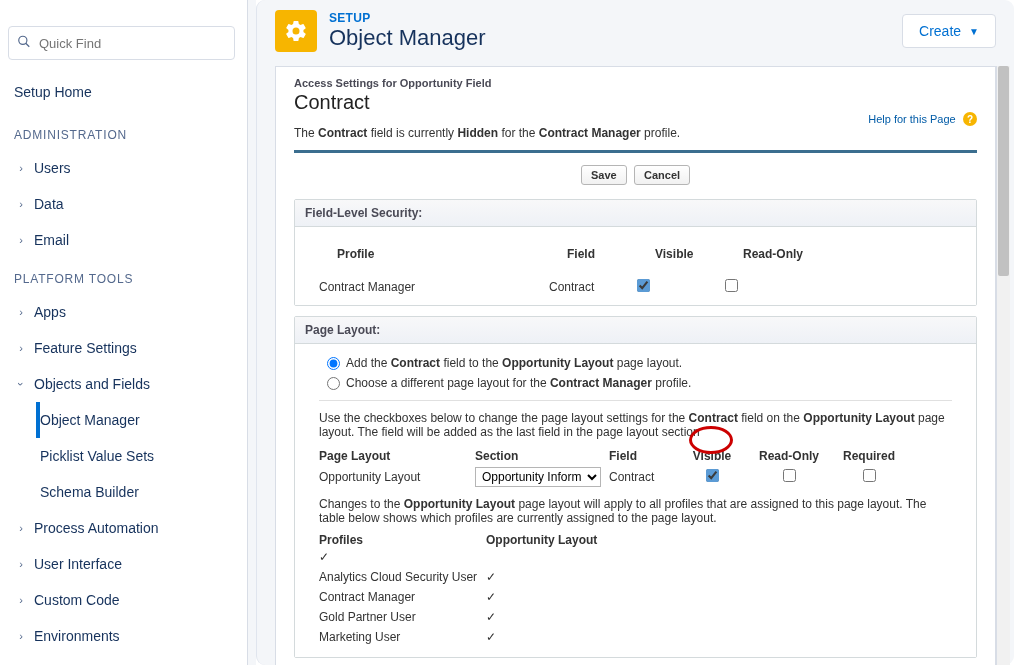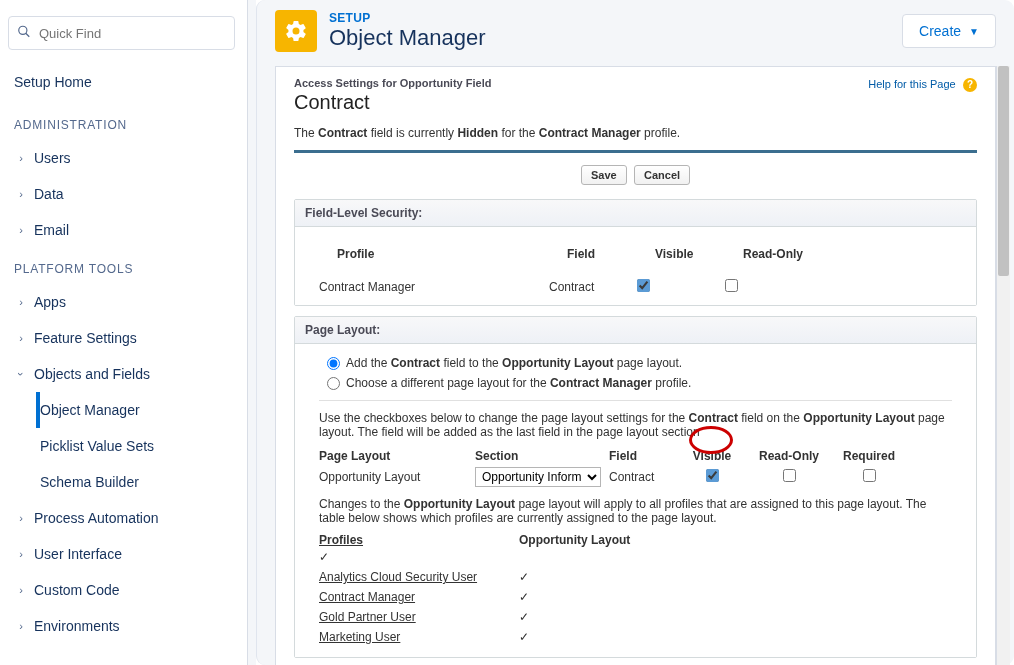--- a/index.html
+++ b/index.html
@@ -1,20 +1,20 @@
 <!DOCTYPE html>
 <html><head>
 <meta charset="utf-8">
 <style>
   * { box-sizing: border-box; margin: 0; padding: 0; }
   body { font-family: "Salesforce Sans", Arial, sans-serif; font-size: 13px; color: #16325c; background: #fff; width: 1014px; height: 665px; overflow: hidden; }
   .app { display: flex; height: 100%; }
   .sidebar { width: 248px; border-right: 1px solid #d8dde6; padding: 8px 0 0 0; overflow-y: auto; }
   .vscroll { width: 8px; background: #f4f6f9; }
-  .quickfind { margin: 8px 12px 14px 8px; }
+  .quickfind { margin: 18px 12px 14px 8px; }
   .quickfind-input { width: 100%; height: 34px; border: 1px solid #d8dde6; border-radius: 4px; padding: 0 10px 0 30px; font-size: 13px; color: #54698d; background: #fff; }
   .quickfind-wrap { position: relative; }
   .quickfind-icon { position: absolute; left: 9px; top: 50%; transform: translateY(-50%); color: #54698d; }
   .nav-link { display: block; padding: 10px 14px; color: #16325c; font-size: 14px; }
   .nav-link.home { font-weight: 400; margin-bottom: 4px; }
   .nav-section-title { padding: 14px 14px 8px 14px; color: #54698d; font-size: 12px; letter-spacing: .8px; }
   .nav-item { display: flex; align-items: center; padding: 10px 10px 10px 14px; cursor: pointer; color: #16325c; font-size: 14px; }
   .nav-caret { width: 14px; display: inline-flex; justify-content: center; color: #54698d; margin-right: 6px; font-size: 11px; }
   .nav-sub { padding-left: 36px; }
   .nav-sub .nav-item { padding: 10px 10px 10px 4px; }
@@ -24,21 +24,21 @@
   .header { display: flex; align-items: center; padding: 10px 18px 14px 18px; }
   .header-icon { width: 42px; height: 42px; border-radius: 4px; background: #f7b500; display: flex; align-items: center; justify-content: center; margin-right: 12px; }
   .header-text .eyebrow { color: #0070d2; font-size: 12px; font-weight: 600; letter-spacing: .3px; }
   .header-text h1 { font-size: 22px; font-weight: 300; color: #16325c; }
   .create-btn { margin-left: auto; background: #fff; border: 1px solid #d8dde6; border-radius: 4px; padding: 8px 16px; color: #0070d2; font-size: 14px; cursor: pointer; display: inline-flex; align-items: center; gap: 8px; }
   .content-wrap { flex: 1; padding: 0 4px 0 18px; display: flex; }
   .content { flex: 1; background: #fff; border: 1px solid #d8dde6; border-top: 1px solid #d8dde6; overflow-y: auto; font-family: Arial, sans-serif; font-size: 12px; color: #333; }
   .main-scroll { width: 14px; background: #f1f1f1; border-left: 1px solid #d8dde6; position: relative; }
   .main-thumb { position: absolute; top: 0; left: 1px; right: 1px; height: 210px; background: #c1c1c1; border-radius: 2px; }
   .classic-pad { padding: 10px 18px 18px 18px; }
-  .classic-top { display: flex; justify-content: space-between; align-items: flex-start; }
+  .classic-top { display: flex; justify-content: space-between; align-items: flex-end; }
   .help-link { color: #015ba7; font-size: 11px; }
   .help-icon { display:inline-flex; width:14px; height:14px; background:#f7b500; border-radius:50%; color:#fff; align-items:center; justify-content:center; font-size:10px; margin-left:4px; font-weight:bold;}
   .classic-h1 { font-size: 11px; color: #4a4a56; font-weight: bold; }
   .classic-h2 { font-size: 20px; color: #222; font-weight: 400; margin-top: 2px; margin-bottom: 12px;}
   .status-line { font-size: 12px; color: #333; margin-bottom: 10px;}
   .status-line b { font-weight: bold; }
   .buttons-row { text-align: center; padding-top: 6px; padding-bottom: 6px; border-top:1px solid #e0e0e0; margin-top:6px;}
   .classic-btn { background: linear-gradient(#fff,#f1f1f1); border: 1px solid #b5b5b5; border-radius: 3px; padding: 3px 9px; font-size: 11px; color: #333; cursor: pointer; font-weight: bold; margin: 0 2px;}
   .panel { border: 1px solid #d4dadc; border-radius: 2px; margin: 8px 0 10px 0; }
   .panel-header { background: linear-gradient(#f8f8f9,#eef1f6); border-bottom: 1px solid #d4dadc; padding: 6px 10px; font-size: 12px; font-weight: bold; color: #4a4a56; }
@@ -56,21 +56,21 @@
   .pl-table-row { display: flex; font-size: 12px; align-items: center; margin-top: 4px;}
   .plc-layout { width: 156px; }
   .plc-section { width: 134px; }
   .plc-field { width: 66px; }
   .plc-check { width: 74px; text-align: center; }
   .plc-check2 { width: 80px; text-align: center; }
   .circle { position: absolute; border: 3px solid #c00; border-radius: 50%; pointer-events: none; }
   select.section-select { border:1px solid #b5b5b5; font-size:12px; padding:1px 2px; width:126px; background:#fff;}
   .profiles-table { margin-top: 8px; }
   .profiles-head { display: flex; font-weight: bold; font-size: 12px; }
-  .prof-col1 { width: 200px; text-decoration: underline; }
+  .prof-col1 { width: 167px; }
   .prof-col2 { width: 160px; text-align: left; }
   .profiles-row { display: flex; font-size: 12px; padding: 3px 0; }
   .check { font-family: "Segoe UI Symbol", Arial; }
   .note { font-size: 12px; margin-top: 10px; }
   .content-inner-wrap { position: relative; }
   .gear-svg { fill: #fff; }
   input[type=checkbox].classic { width:13px; height:13px; accent-color:#5b9bd5;}
 </style>
 </head>
 <body>

